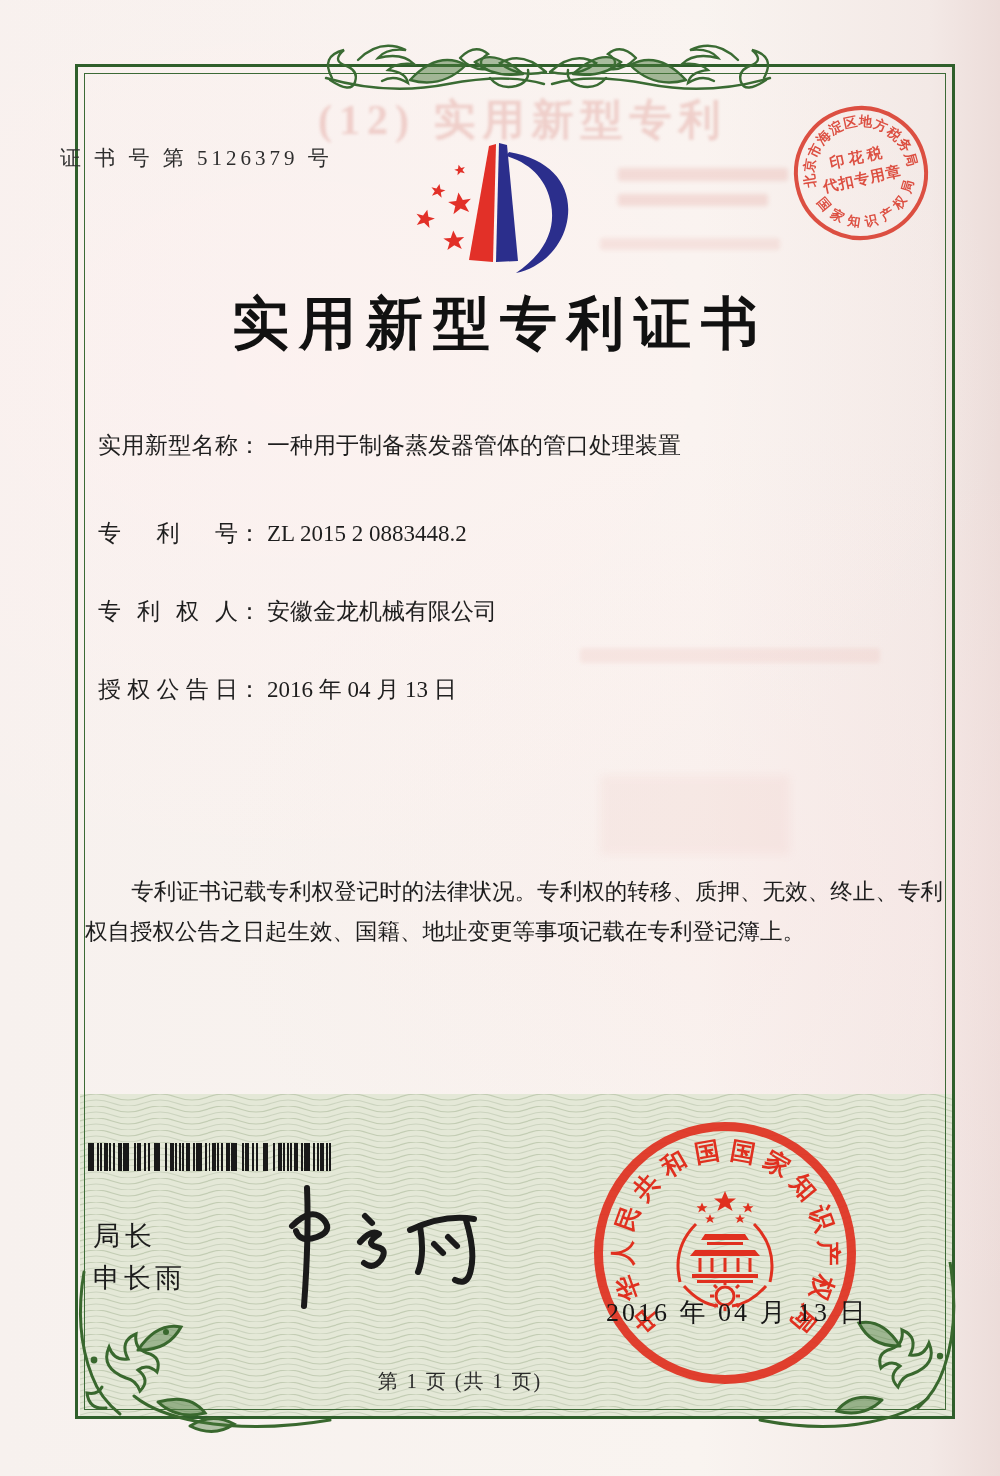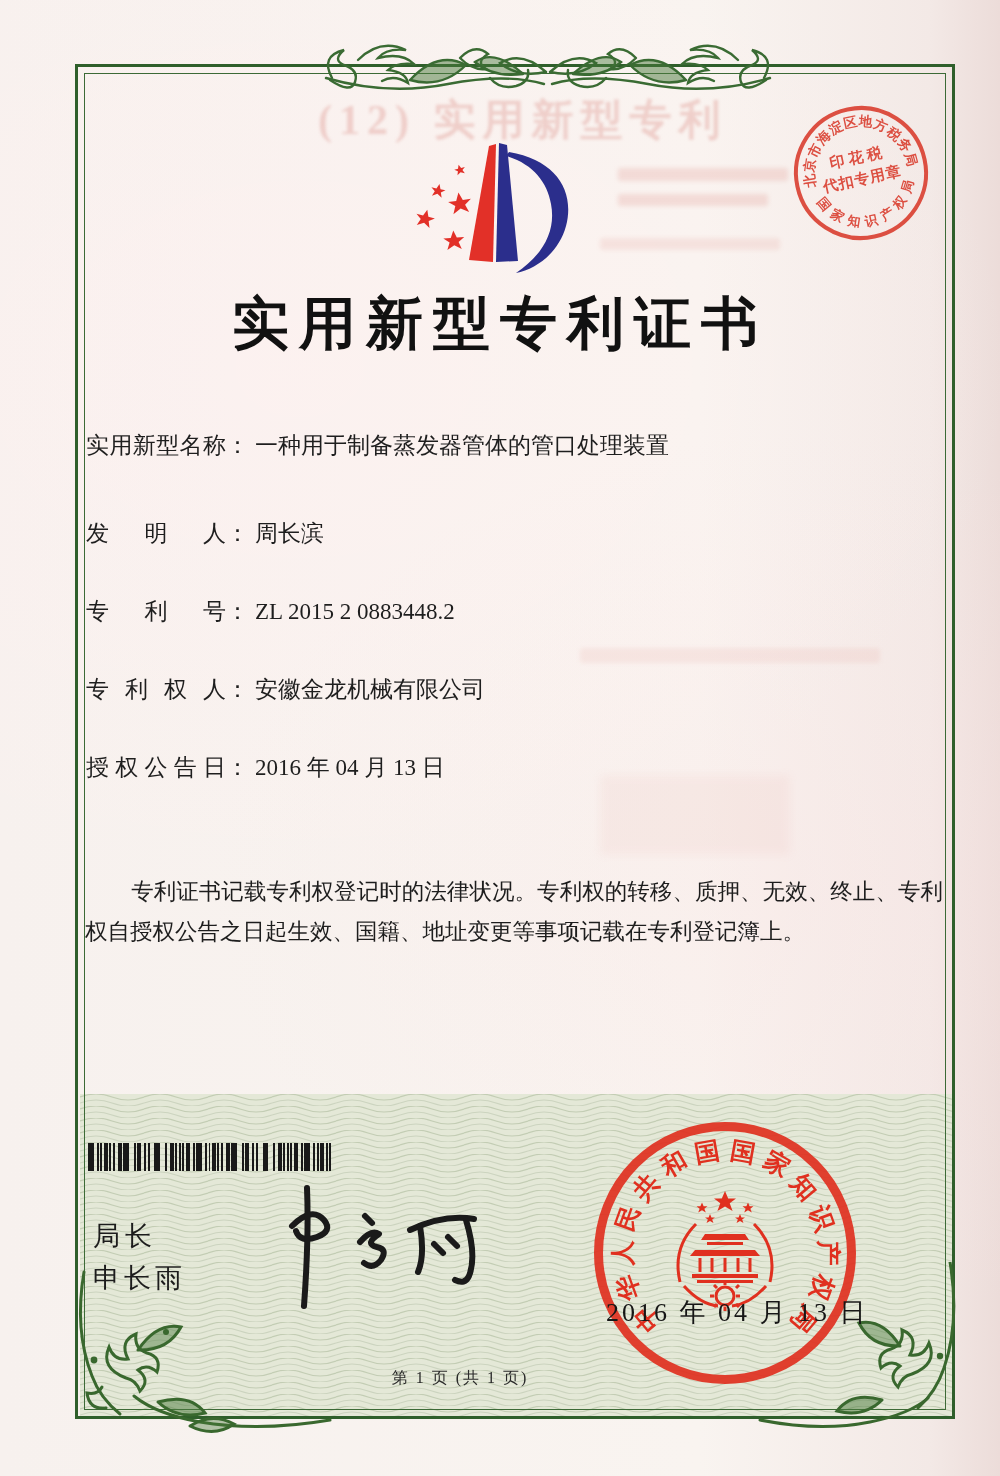--- a/index.html
+++ b/index.html
@@ -23,21 +23,21 @@
   .title{left:0;top:286px;width:1000px;text-align:center;font-size:57px;font-weight:bold;letter-spacing:10px;color:#111;}
   
   .fields{left:86px;top:430px;width:860px;height:440px;}
   .field{position:absolute;left:0;font-size:23px;white-space:nowrap;color:#1e1e1e;}
   .field:nth-child(1){top:0;}
   .field:nth-child(2){top:88px;}
   .field:nth-child(3){top:166px;}
   .field:nth-child(4){top:244px;}
   .field:nth-child(5){top:322px;}
   .field:nth-child(6){top:420px;}
-  .field .lbl{display:inline-block;width:140px;text-align:justify;text-align-last:justify;}
+  .field .lbl{display:inline-block;width:140px;text-align:justify;text-align-last:justify;padding-left:12px;}
   .field .colon{padding:0 6px 0 0;}
   
   .paras{left:85px;top:872px;width:858px;font-size:22.5px;line-height:39.5px;text-align:justify;color:#1d1d1d;}
   .paras p{margin:0;text-indent:2.05em;}
   
   .barcode{left:88px;top:1143px;width:276px;height:28px;white-space:nowrap;font-size:0;}
   .barcode i{display:inline-block;height:100%;background:#191919;}
   
   .signer-title{left:93px;top:1218px;font-family:"Liberation Sans","DejaVu Sans",sans-serif;font-size:27px;color:#1c1c1c;letter-spacing:5px;}
   .signer-name{left:93px;top:1260px;font-family:"Liberation Sans","DejaVu Sans",sans-serif;font-size:27px;color:#1c1c1c;letter-spacing:4px;}
@@ -49,21 +49,21 @@
   .seal .arc-field span{font-weight:bold;color:#e0301f;font-family:"Liberation Serif","DejaVu Serif",serif;}
   .seal-date{left:606px;top:1295px;width:260px;font-size:26px;letter-spacing:3px;color:#161616;white-space:nowrap;}
   
   .stamp{left:792px;top:104px;width:138px;height:138px;transform:rotate(-12deg);opacity:.88;}
   .stamp-ring{position:absolute;left:2px;top:2px;width:134px;height:134px;border:4px solid #d93a2b;border-radius:50%;box-sizing:border-box;}
   .stamp .arc-field span{color:#d93a2b;font-weight:bold;font-family:"Liberation Serif","DejaVu Serif",serif;}
   .stamp-center{position:absolute;left:0;top:44px;width:100%;text-align:center;color:#d93a2b;font-weight:bold;}
   .stamp-center .l1{font-size:15px;letter-spacing:4px;}
   .stamp-center .l2{font-size:15px;letter-spacing:1px;margin-top:3px;}
   
-  .footer{left:0;top:1368px;width:920px;text-align:center;font-size:16px;letter-spacing:2px;color:#2a2a2a;}
+  .footer{left:0;top:1368px;width:920px;text-align:center;font-size:20px;letter-spacing:2px;color:#2a2a2a;}
   
   .st-text{left:318px;top:92px;font-size:42px;font-weight:bold;letter-spacing:7px;color:rgba(223,152,146,.40);filter:blur(1.4px);white-space:nowrap;}
   .st-bar{background:rgba(228,158,150,.28);filter:blur(2.2px);border-radius:3px;}
   .ornament{pointer-events:none;}
 </style>
 </head>
 <body>
 
 <div class="page">
 
@@ -120,20 +120,21 @@
     <g transform="translate(212,0) scale(-1,1)" stroke="#39682e" stroke-width="3" fill="none" stroke-linecap="round">
       <path d="M210,158 q-60,12 -110,2 q-40,-8 -58,-24"></path>
       <path d="M20,0 q-10,60 6,106 q8,24 26,40"></path>
       <path d="M58,112 q-26,-10 -17,-31 q5,14 19,12 q-9,-18 8,-25 q-2,15 11,19 q15,4 10,19 q-10,-9 -19,-2 q13,10 2,21 q-4,-11 -14,-13"></path>
       <path d="M88,138 q30,-9 45,11 q-27,7 -45,-11" fill="#4a7a3c" fill-opacity=".5"></path>
       <path d="M70,84 q18,-28 41,-23 q-12,24 -41,23" fill="#4a7a3c" fill-opacity=".45"></path>
       <circle cx="30" cy="94" r="3.2" fill="#39682e" stroke="none"></circle>
     </g>
   </svg>
 
+  <div class="abs cert-no">证 书 号 第 5126379 号</div>
 
   <svg class="abs" style="left:405px;top:130px;" width="190" height="165" viewBox="0 0 190 165">
     <g fill="#e23028">
       <path transform="translate(55,40) scale(0.55) rotate(-15)" d="M0,-10 L2.9,-3.1 10,-3.1 4.3,1.2 6.9,8.1 0,4 -6.9,8.1 -4.3,1.2 -10,-3.1 -2.9,-3.1 Z"></path>
       <path transform="translate(33,61) scale(0.72) rotate(12)" d="M0,-10 L2.9,-3.1 10,-3.1 4.3,1.2 6.9,8.1 0,4 -6.9,8.1 -4.3,1.2 -10,-3.1 -2.9,-3.1 Z"></path>
       <path transform="translate(55,74) scale(1.15) rotate(-8)" d="M0,-10 L2.9,-3.1 10,-3.1 4.3,1.2 6.9,8.1 0,4 -6.9,8.1 -4.3,1.2 -10,-3.1 -2.9,-3.1 Z"></path>
       <path transform="translate(20,89) scale(0.95) rotate(14)" d="M0,-10 L2.9,-3.1 10,-3.1 4.3,1.2 6.9,8.1 0,4 -6.9,8.1 -4.3,1.2 -10,-3.1 -2.9,-3.1 Z"></path>
       <path transform="translate(49,111) scale(1.05) rotate(-4)" d="M0,-10 L2.9,-3.1 10,-3.1 4.3,1.2 6.9,8.1 0,4 -6.9,8.1 -4.3,1.2 -10,-3.1 -2.9,-3.1 Z"></path>
       <polygon points="84,16 91,14 88,132 64,130"></polygon>
     </g>
@@ -171,23 +172,20 @@
       <div class="l1">印花税</div>
       <div class="l2">代扣专用章</div>
     </div>
   </div>
 
   <div class="abs title">实用新型专利证书</div>
 
   <div class="abs fields">
     <div class="field">
       <span class="lbl">实用新型名称</span><span class="colon">：</span><span>一种用于制备蒸发器管体的管口处理装置</span>
-    </div>
-    <div class="field">
-      <span class="lbl">发明人</span><span class="colon">：</span><span>周长滨</span>
     </div>
     <div class="field">
       <span class="lbl">专利号</span><span class="colon">：</span><span>ZL 2015 2 0883448.2</span>
     </div>
     <div class="field">
       <span class="lbl">专利权人</span><span class="colon">：</span><span>安徽金龙机械有限公司</span>
     </div>
     <div class="field">
       <span class="lbl">授权公告日</span><span class="colon">：</span><span>2016 年 04 月 13 日</span>
     </div>

